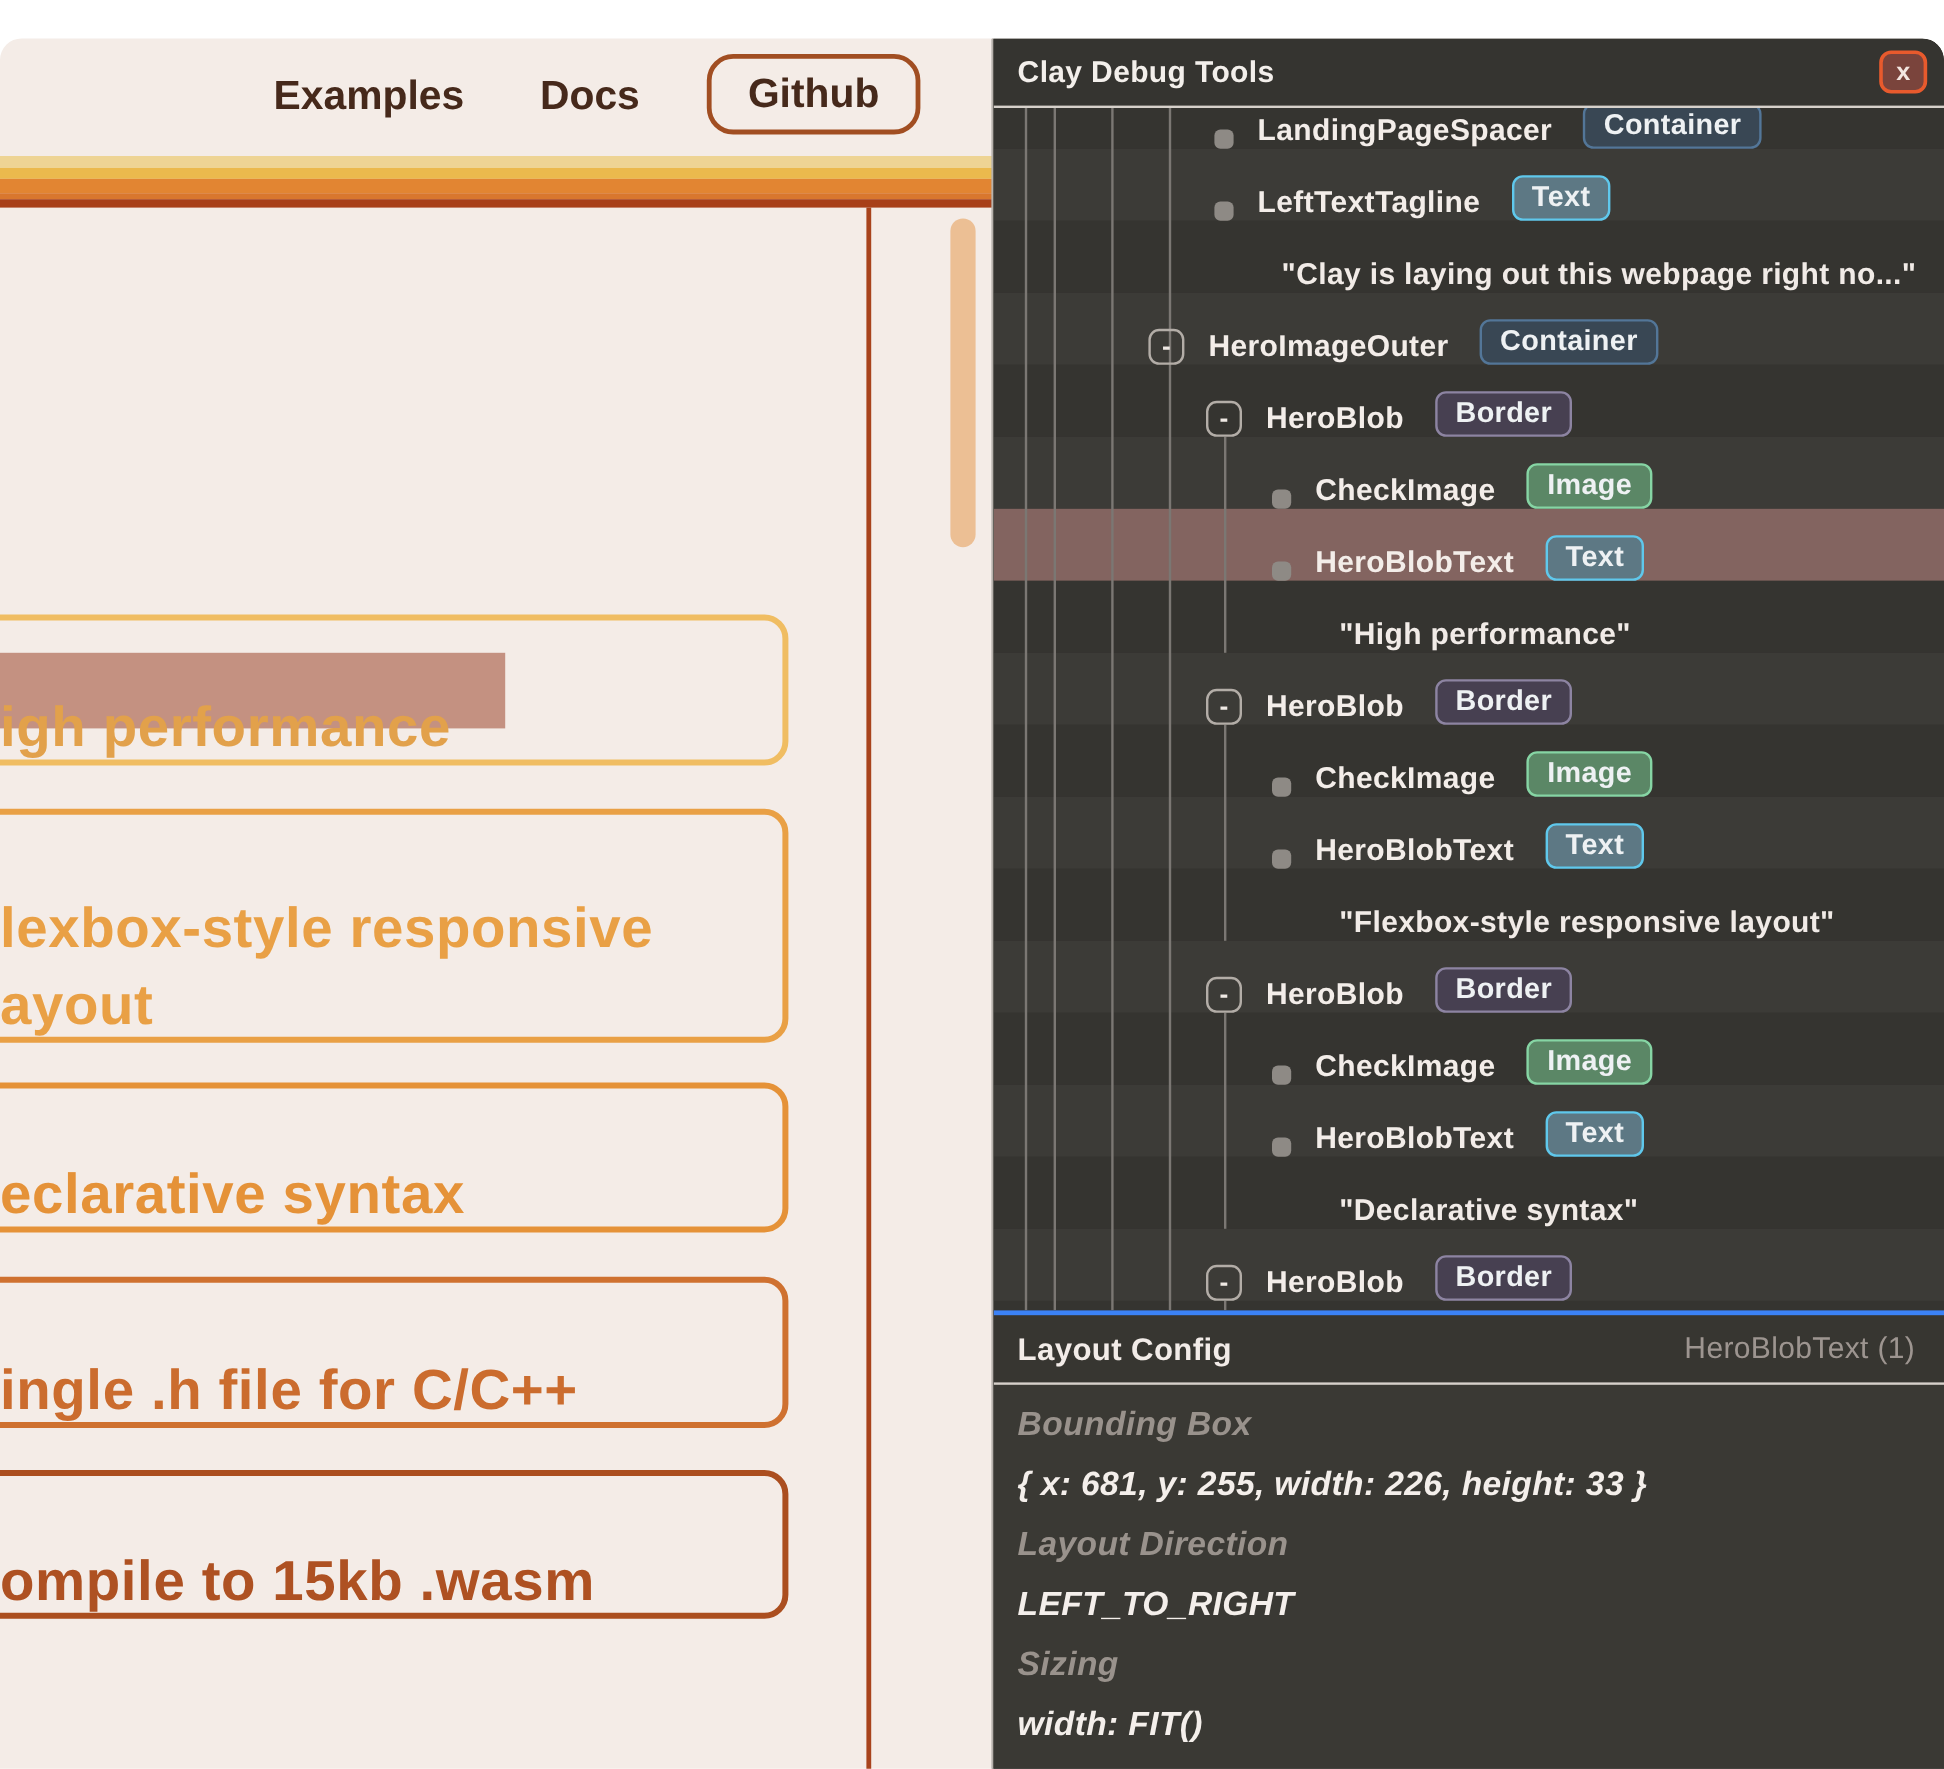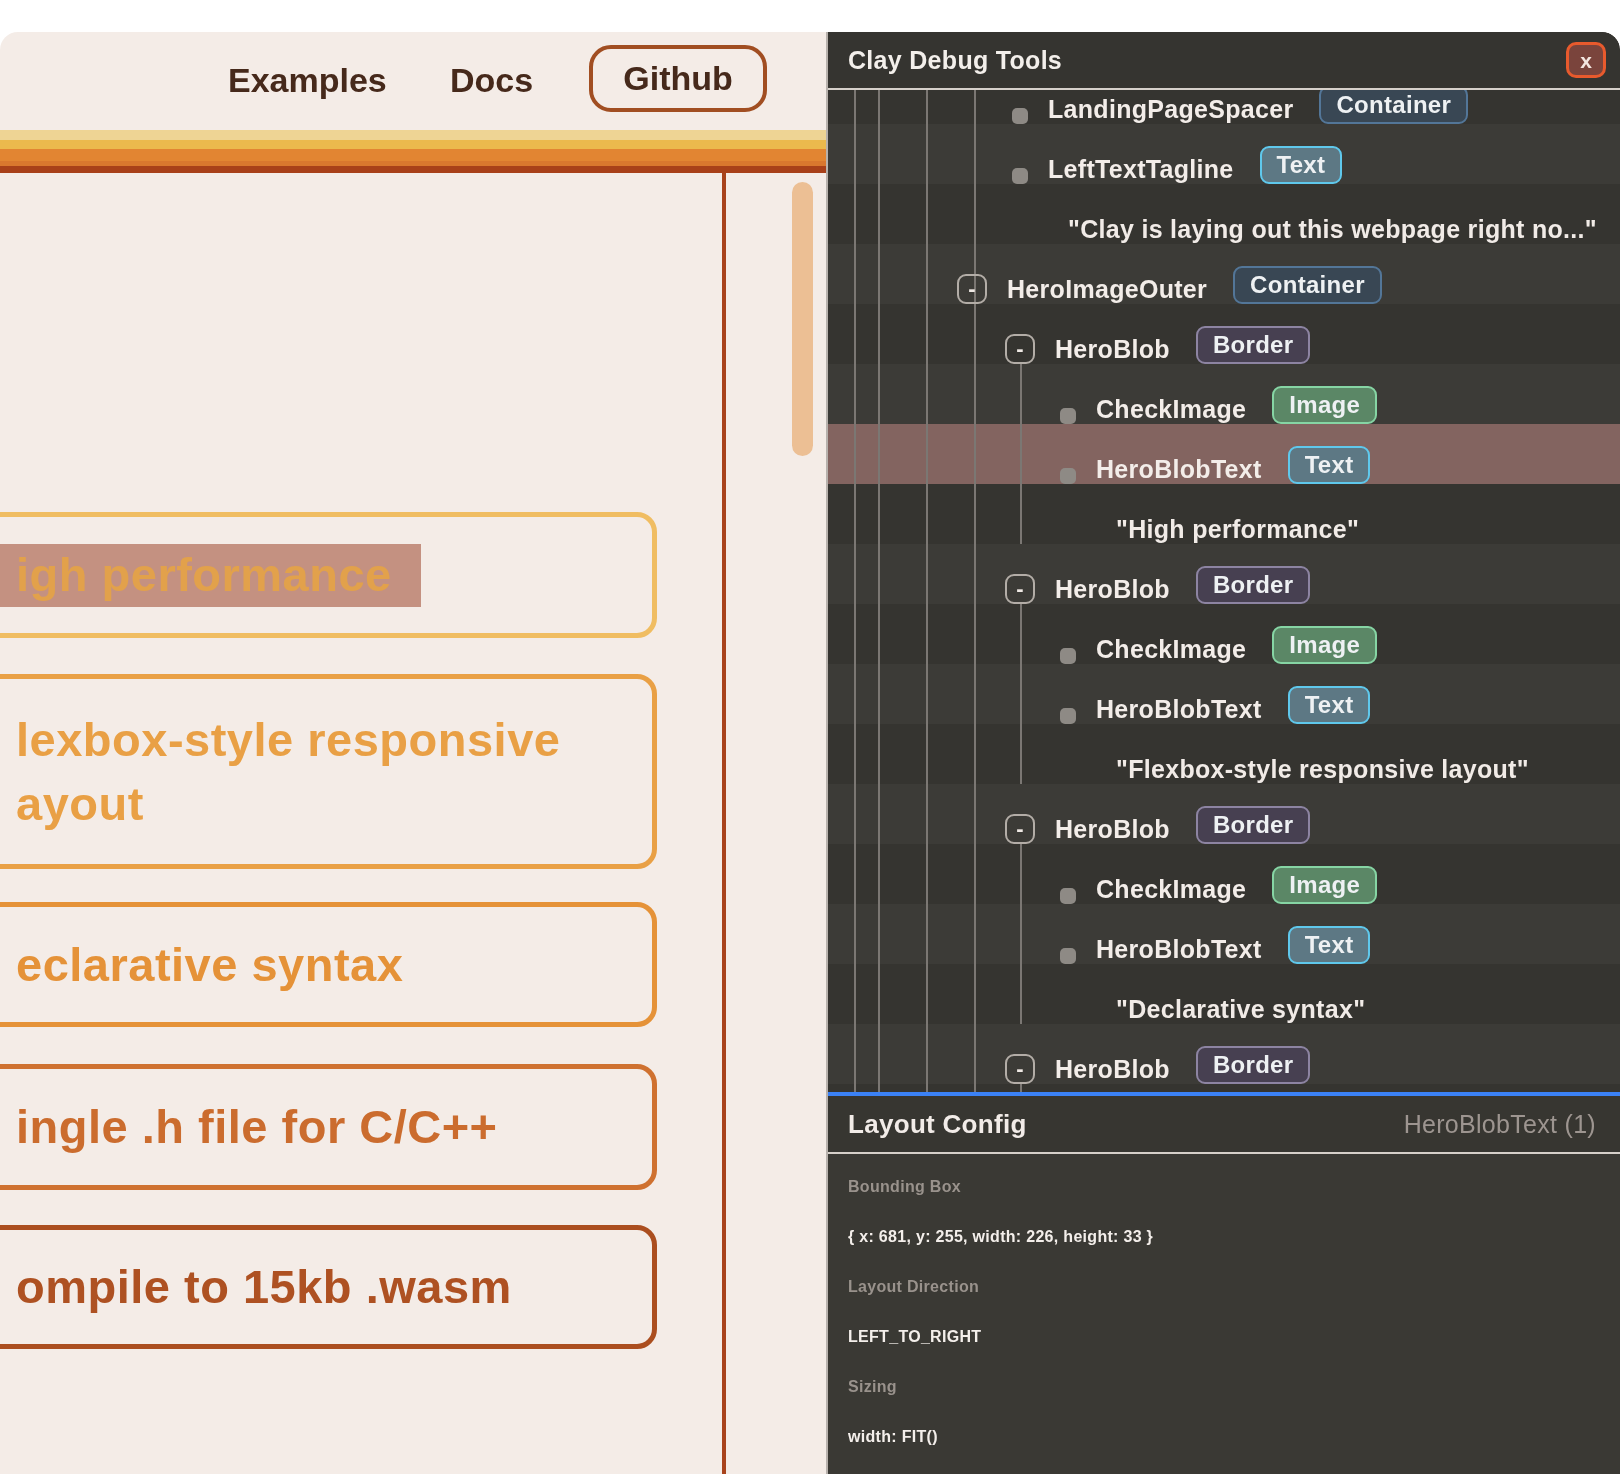--- a/index.html
+++ b/index.html
@@ -9,21 +9,21 @@
   
   .page{position:absolute;inset:0;}
   .nav-link{position:absolute;top:29px;font-size:34px;font-weight:700;color:#46291b;cursor:pointer;}
   .gh-btn{position:absolute;left:589px;top:13px;width:178px;height:67px;border:4px solid #a14e22;border-radius:22px;
           display:flex;align-items:center;justify-content:center;font-size:34px;font-weight:700;color:#46291b;box-sizing:border-box;cursor:pointer;}
   .stripes{position:absolute;left:0;top:98px;width:100%;}
   .vline{position:absolute;left:722px;top:141px;bottom:0;width:4px;background:#a8431c;}
   .scroll-thumb{position:absolute;left:792px;top:150px;width:21px;height:274px;border-radius:11px;background:#ecbf94;}
   .blob{position:absolute;left:-40px;border:5px solid;border-radius:20px;box-sizing:border-box;background:transparent;}
   .blob-hl{position:absolute;left:0;width:421px;height:63px;}
-  .blob-text{position:absolute;left:16px;width:665px;display:flex;flex-direction:column;justify-content:center;
+  .blob-text{position:absolute;left:0;width:665px;display:flex;flex-direction:column;justify-content:flex-end;
              font-size:47px;font-weight:700;line-height:64px;letter-spacing:.5px;white-space:nowrap;}
 
   
   .debug{position:absolute;left:826px;top:0;width:794px;height:1474px;background:#353430;border-left:2px solid #b7b1ac;
          border-top-right-radius:18px;box-sizing:border-box;overflow:hidden;}
   .panel-header{position:absolute;left:0;right:0;top:0;height:58px;border-bottom:2px solid #d6d0ca;
                 display:flex;align-items:center;padding:0 14px 0 20px;box-sizing:border-box;background:#353430;z-index:5;}
   .panel-title{font-size:25px;font-weight:700;color:#f3efeb;letter-spacing:.3px;flex:1;}
   .close-btn{width:40px;height:36px;border-radius:10px;background:#7a443c;border:3px solid #e85a2d;box-sizing:border-box;
              display:flex;align-items:center;justify-content:center;color:#f3e6e0;font-size:21px;font-weight:700;cursor:pointer;line-height:1;}
@@ -39,21 +39,21 @@
   .badge{margin-left:26px;height:38px;padding:0 15px;border-radius:9px;border:2px solid;box-sizing:border-box;
          display:flex;align-items:center;font-size:24px;font-weight:600;color:#eef1f3;letter-spacing:.3px;}
   .tstring{font-size:25px;font-weight:600;color:#f1ebe7;letter-spacing:.3px;white-space:nowrap;}
 
   .lc-header{position:absolute;left:0;right:0;top:1060px;height:62px;border-top:4px solid #3b82f6;border-bottom:2px solid #d6d0ca;
              box-sizing:border-box;background:#373631;display:flex;align-items:center;justify-content:space-between;
              padding:0 24px 0 20px;z-index:4;}
   .lc-title{font-size:26px;font-weight:700;color:#f2ece8;letter-spacing:.3px;}
   .lc-selected{font-size:25px;font-weight:400;color:#9d9590;letter-spacing:.3px;}
   .props{position:absolute;left:0;right:0;top:1122px;bottom:0;background:#3a3934;padding:8px 0 0 20px;box-sizing:border-box;}
-  .prop{height:50px;display:flex;align-items:center;font-size:16px;letter-spacing:.3px;white-space:nowrap;}
+  .prop{height:50px;display:flex;align-items:center;font-size:28px;letter-spacing:.3px;white-space:nowrap;font-style:italic;}
   .prop.lab{color:#99928c;font-weight:700;}
   .prop.val{color:#f4efeb;font-weight:600;}
 </style>
 </head>
 <body>
 
 <div class="window">
 
   <div class="page">
     <span class="nav-link" style="left:228px">Examples</span>

